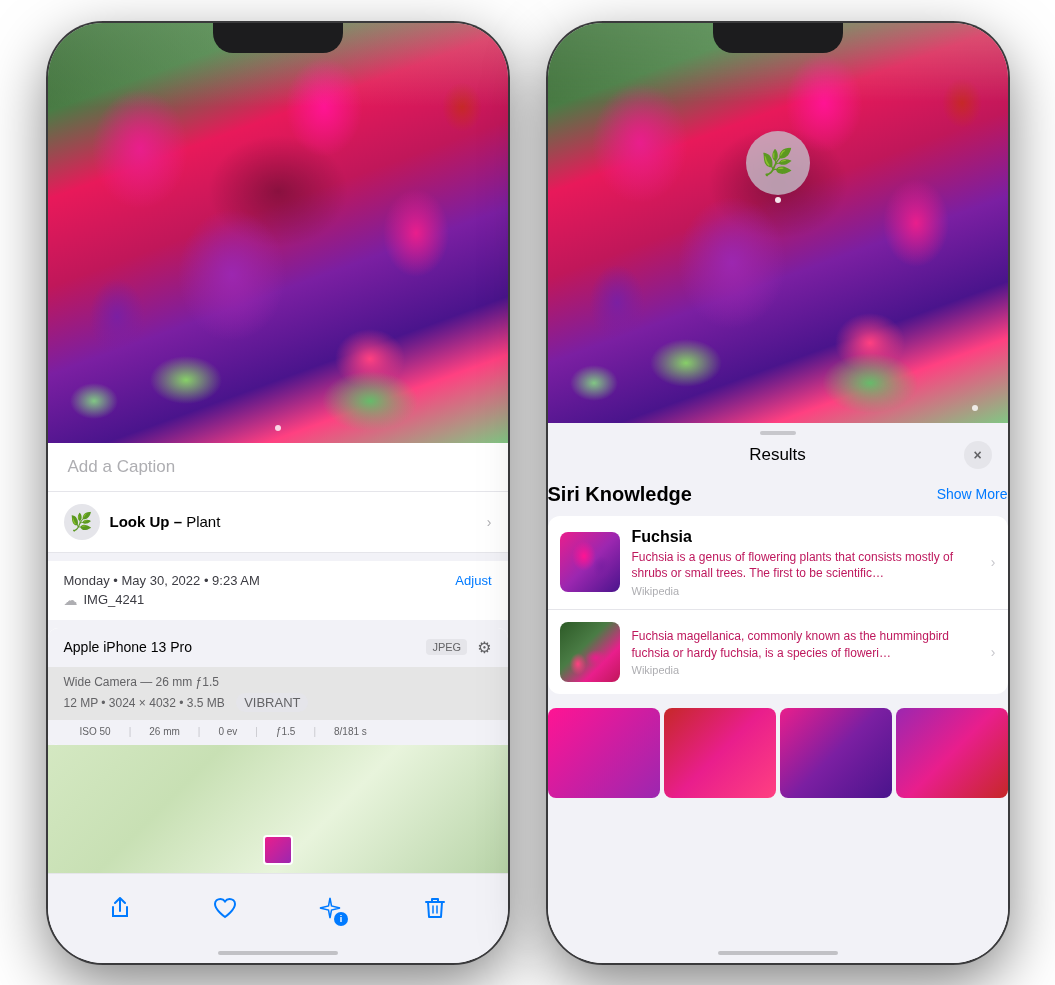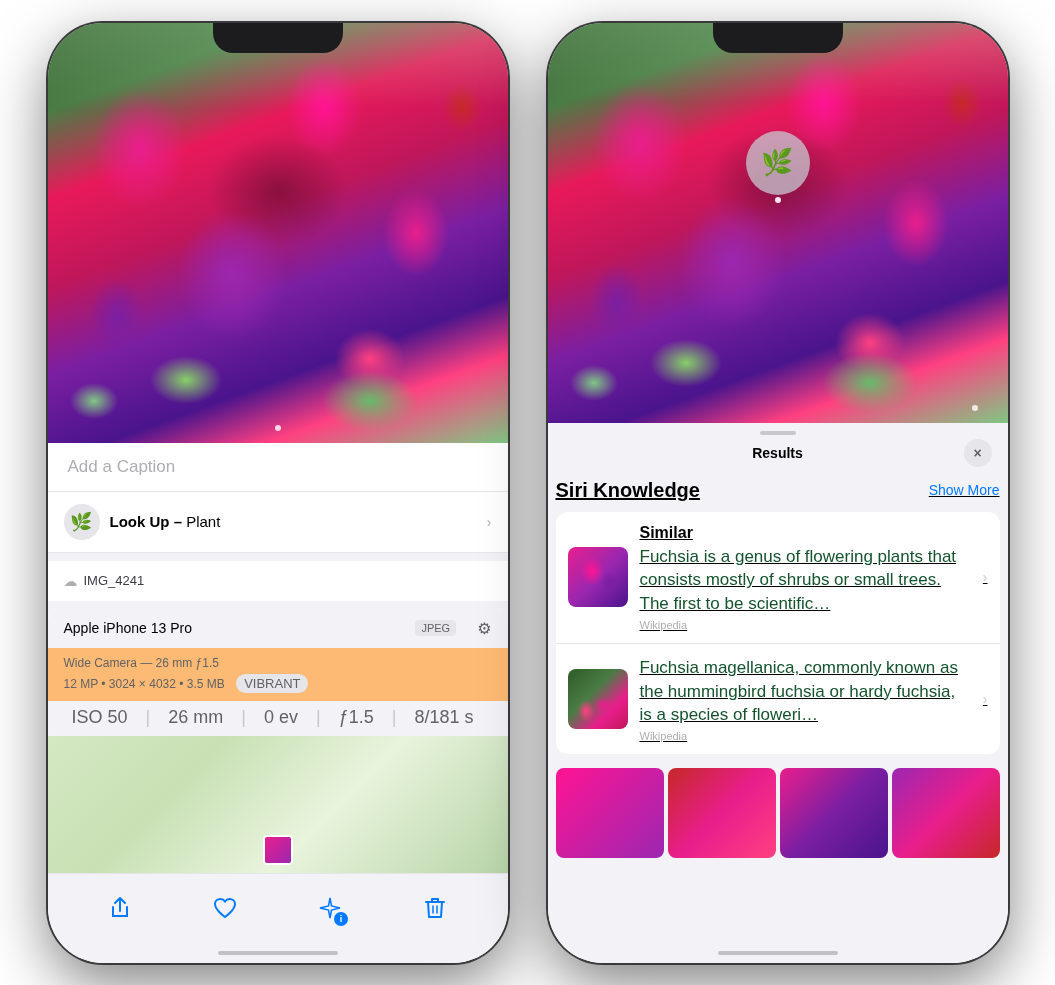--- a/index.html
+++ b/index.html
@@ -233,64 +233,64 @@
 
     .device-name {
       font-size: 14px;
       color: #000;
       font-weight: 400;
     }
 
     .device-badges {
       display: flex;
       align-items: center;
-      gap: 21px;
+      gap: 10px;
     }
 
     .badge {
       background: #e5e5ea;
       border-radius: 4px;
       padding: 2px 6px;
       font-size: 11px;
       color: #636366;
       font-weight: 500;
     }
 
     .settings-icon-sm {
       color: #636366;
       font-size: 16px;
     }
 
     .camera-specs {
       padding: 8px 16px;
       font-size: 12px;
       color: #636366;
-      background: #fdba74;
+      background: #e5e5e5;
     }
 
     .camera-specs-row1 {
       margin-bottom: 4px;
     }
 
     .vibrant-badge {
       background: #e5e5ea;
       border-radius: 10px;
       padding: 2px 8px;
       font-size: 13px;
       color: #636366;
       display: inline-block;
       margin-left: 8px;
     }
 
     .exif-row {
       display: flex;
       gap: 4px;
       background: #f2f2f7;
-      padding: 6px 0 8px 24px;
-      font-size: 18px;
+      padding: 6px 0 8px 32px;
+      font-size: 10px;
       color: #636366;
     }
 
     .exif-item {
       padding-right: 14px;
     }
 
     .exif-separator {
       color: #c7c7cc;
       margin-right: 14px;
@@ -475,22 +475,22 @@
 
     .results-header {
       display: flex;
       align-items: center;
       justify-content: center;
       padding: 10px 16px;
       position: relative;
     }
 
     .results-title {
-      font-size: 14px;
-      font-weight: 700;
+      font-size: 17px;
+      font-weight: 400;
       color: #000;
     }
 
     .results-close {
       position: absolute;
       right: 16px;
       top: 50%;
       transform: translateY(-50%);
       width: 28px;
       height: 28px;
@@ -499,23 +499,22 @@
       display: flex;
       align-items: center;
       justify-content: center;
       color: #636366;
       font-size: 14px;
       font-weight: 600;
     }
 
     .results-content {
       flex: 1;
-      padding: 0 8px;
-      overflow: hidden;
-      text-decoration: underline;
+      padding: 0 0;
+      overflow: hidden;
     }
 
     
     .section-header {
       display: flex;
       justify-content: space-between;
       align-items: center;
       margin-bottom: 10px;
       margin-top: 8px;
     }
@@ -596,22 +595,22 @@
     }
 
     .knowledge-name {
       font-size: 16px;
       font-weight: 600;
       color: #000;
       margin-bottom: 3px;
     }
 
     .knowledge-desc {
-      font-size: 17px;
-      color: #14532d;
+      font-size: 12px;
+      color: #be185d;
       line-height: 1.4;
     }
 
     .knowledge-source {
       font-size: 11px;
       color: #aeaeb2;
       margin-top: 3px;
     }
 
     .knowledge-chevron {
@@ -674,20 +673,24 @@
         <span class="leaf-icon">🌿</span>
       </div>
       <span class="lookup-text">
         <span class="bold">Look Up –</span>
         <span>Plant</span>
       </span>
       <span class="lookup-chevron">›</span>
     </div>
 
     <div class="meta-section">
+      <div class="meta-date-row">
+        <span class="meta-date">Monday • May 30, 2022 • 9:23 AM</span>
+        <span class="meta-adjust">Adjust</span>
+      </div>
       <div class="meta-filename-row">
         <span class="cloud-icon">☁</span>
         <span>IMG_4241</span>
       </div>
     </div>
 
     <div class="device-section">
       <div class="device-row">
         <span class="device-name">Apple iPhone 13 Pro</span>
         <div class="device-badges">
@@ -782,21 +785,21 @@
           <span class="show-more">Show More</span>
         </div>
 
         <div class="knowledge-card">
 
           <div class="knowledge-item">
             <div class="knowledge-thumb">
               <div class="thumb-fuchsia"></div>
             </div>
             <div class="knowledge-text">
-              <div class="knowledge-name">Similar</div>
+              <div class="knowledge-name">Fuchsia</div>
               <div class="knowledge-desc">Fuchsia is a genus of flowering plants that consists mostly of shrubs or small trees. The first to be scientific…</div>
               <div class="knowledge-source">Wikipedia</div>
             </div>
             <span class="knowledge-chevron">›</span>
           </div>
 
           <div class="knowledge-item">
             <div class="knowledge-thumb">
               <div class="thumb-hardy"></div>
             </div>

